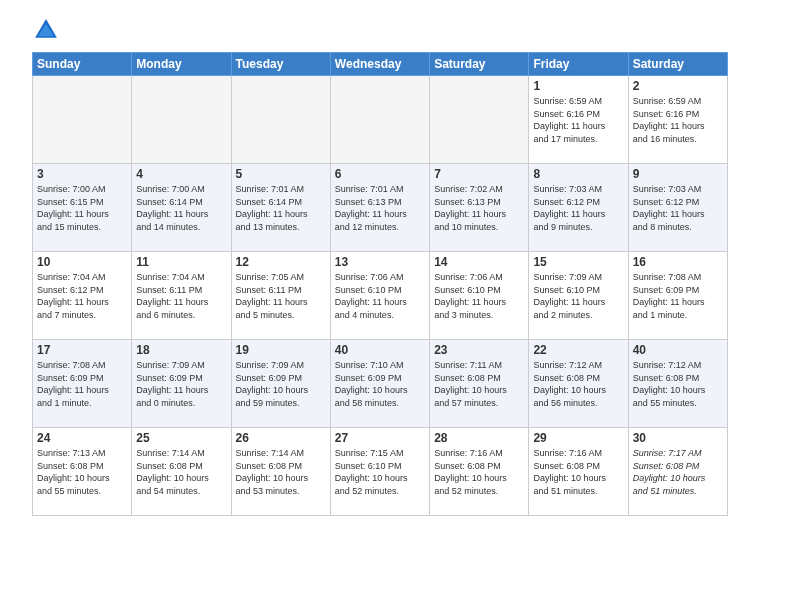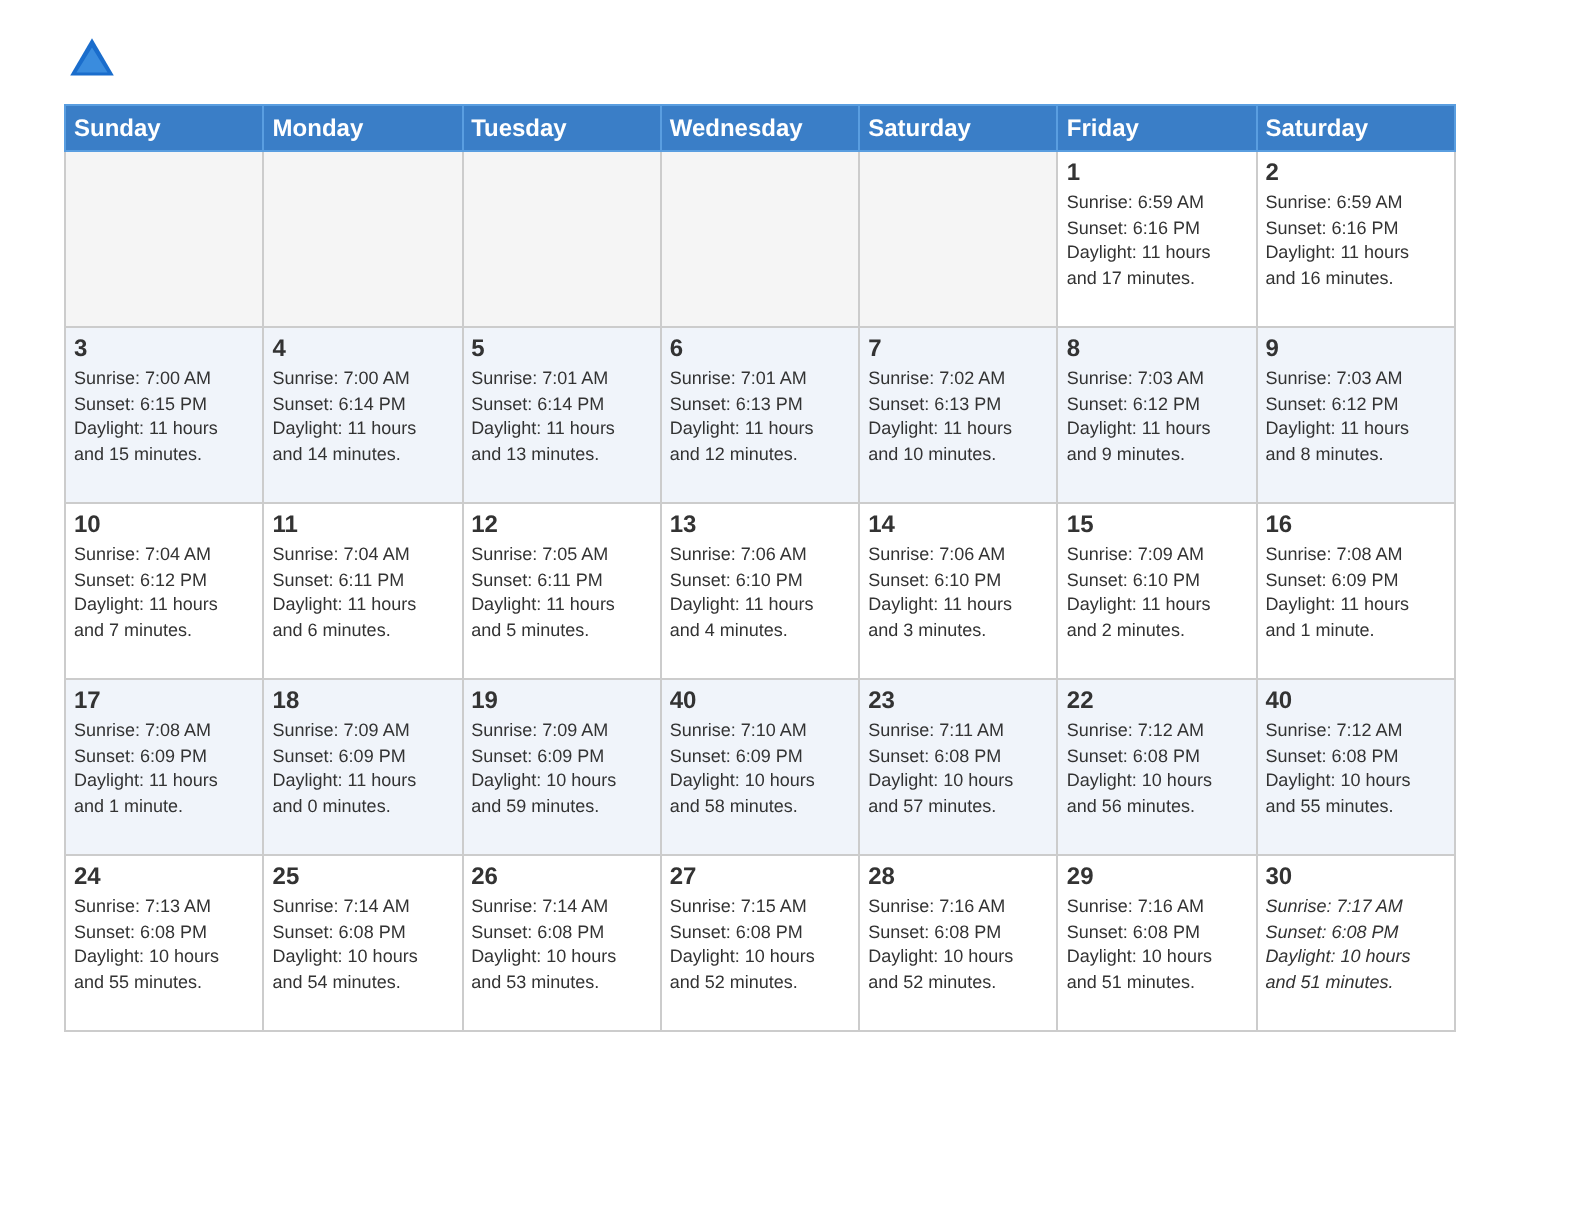--- a/index.html
+++ b/index.html
@@ -316,21 +316,21 @@
           <td>
             <span class="day-num">26</span>
             <div class="day-info" style="white-space: pre-line;">Sunrise: 7:14 AM
 Sunset: 6:08 PM
 Daylight: 10 hours
 and 53 minutes.</div>
           </td>
           <td>
             <span class="day-num">27</span>
             <div class="day-info" style="white-space: pre-line;">Sunrise: 7:15 AM
-Sunset: 6:08 PM
+Sunset: 6:10 PM
 Daylight: 10 hours
 and 52 minutes.</div>
           </td>
           <td>
             <span class="day-num">28</span>
             <div class="day-info" style="white-space: pre-line;">Sunrise: 7:16 AM
 Sunset: 6:08 PM
 Daylight: 10 hours
 and 52 minutes.</div>
           </td>

